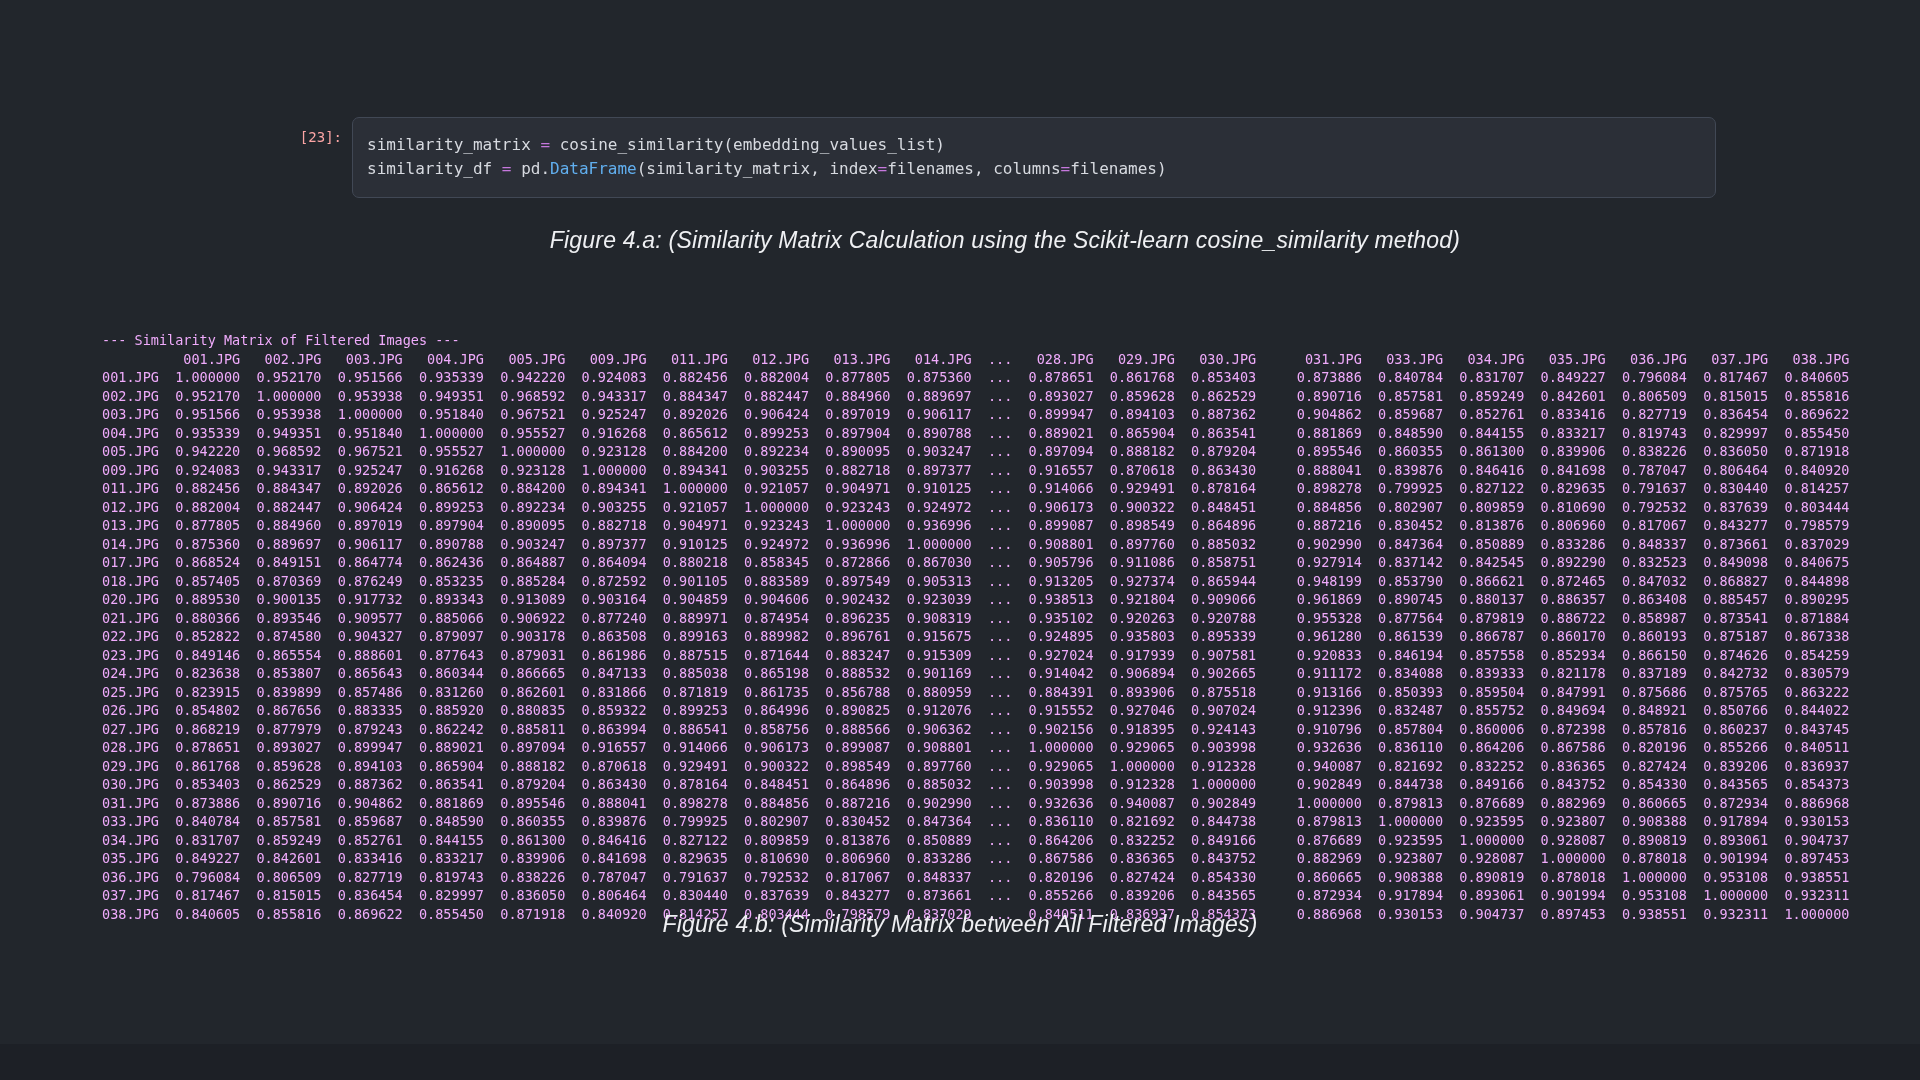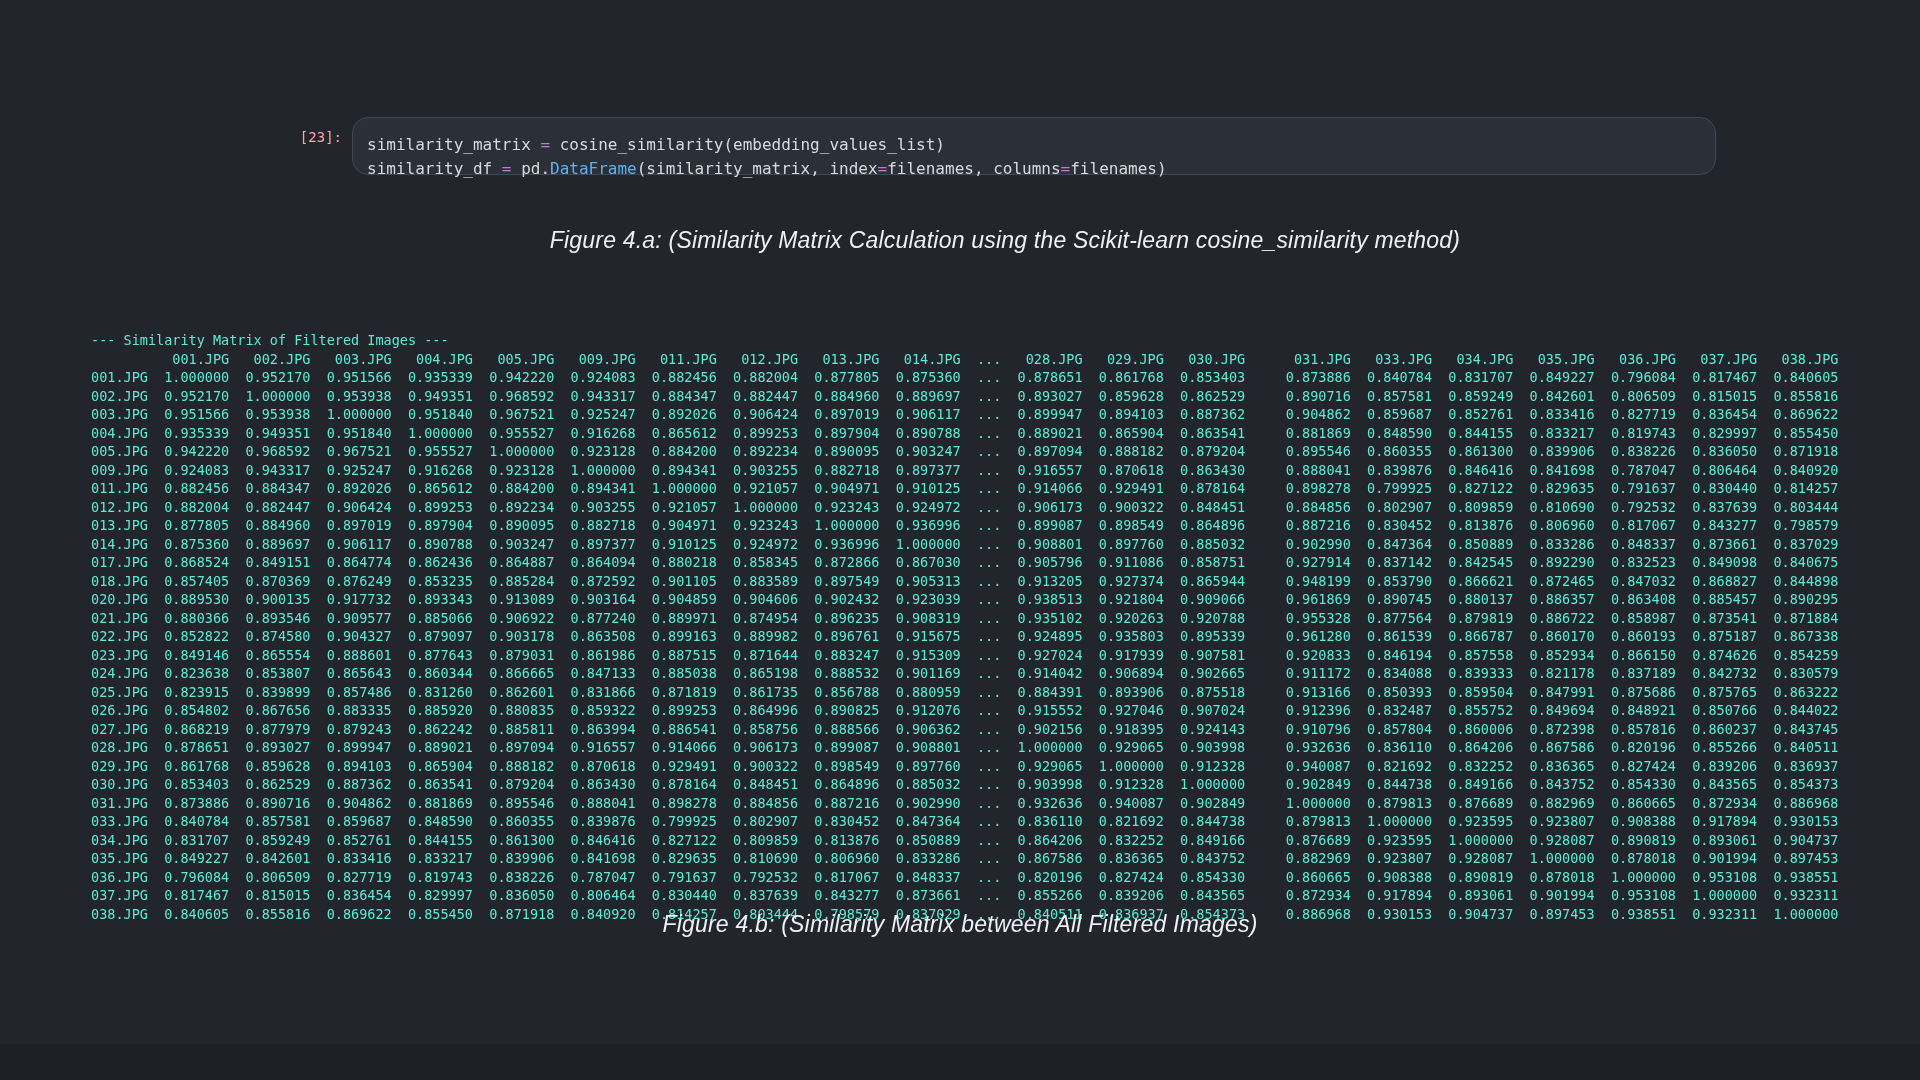--- a/index.html
+++ b/index.html
@@ -6,39 +6,39 @@
   body{
     width:1920px;height:1080px;position:relative;overflow:hidden;
     background:#22262c;
     font-family:"Liberation Sans",sans-serif;
   }
   .prompt{
     position:absolute;left:210px;top:129px;width:132px;text-align:right;
     font:14px "DejaVu Sans Mono",monospace;color:#fca5a5;
   }
   .cell{
-    position:absolute;left:352px;top:117px;width:1364px;height:58px;
-    background:#2b2f37;border:1px solid #414855;border-radius:16px;
+    position:absolute;left:352px;top:117px;width:1364px;height:81px;
+    background:#2b2f37;border:1px solid #414855;border-radius:7px;
     box-sizing:border-box;padding:15px 0 0 14px;
   }
   .code-line{
     font:16px "DejaVu Sans Mono",monospace;line-height:24px;
     white-space:pre;color:#d7dae0;
   }
   .caption{
     position:absolute;left:0;right:0;text-align:center;
     font-family:"Liberation Sans",sans-serif;font-style:italic;
     font-size:23px;color:#eff0f3;letter-spacing:.2px;
   }
   .caption-a{top:227px;transform:translateX(45px);}
   .caption-b{top:911px;}
   .matrix{
-    position:absolute;left:91px;top:331px;margin:0;
+    position:absolute;left:102px;top:331px;margin:0;
     font:13.5px "DejaVu Sans Mono",monospace;line-height:18.5px;
-    color:#5eead4;
+    color:#f0abfc;
   }
   .matrix div{white-space:pre;}
   .bottom-strip{
     position:absolute;left:0;top:1044px;width:1920px;height:36px;
     background:#1d2026;
   }
 </style>
 </head>
 <body>
 

